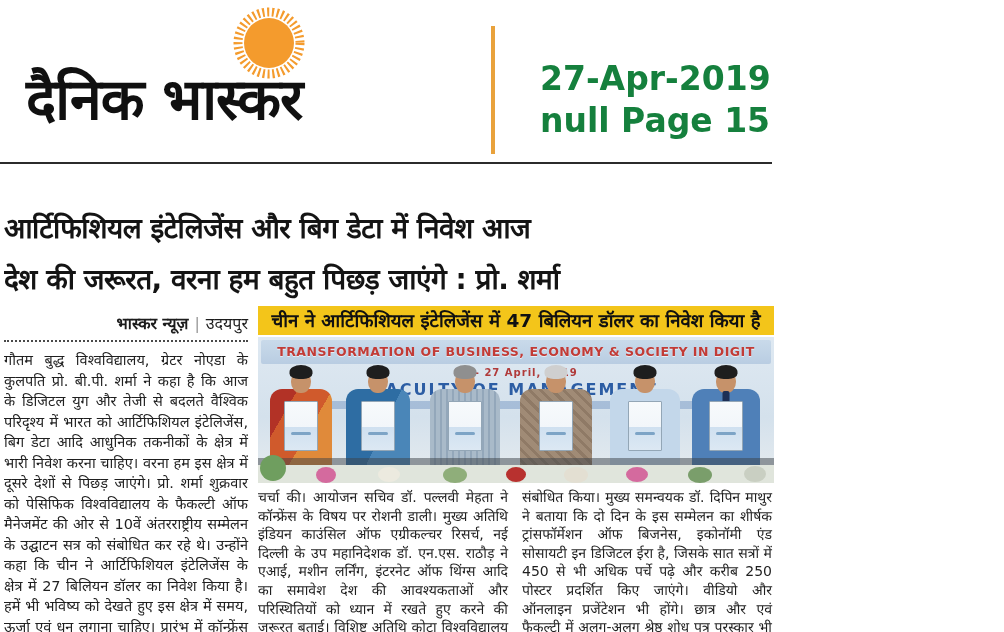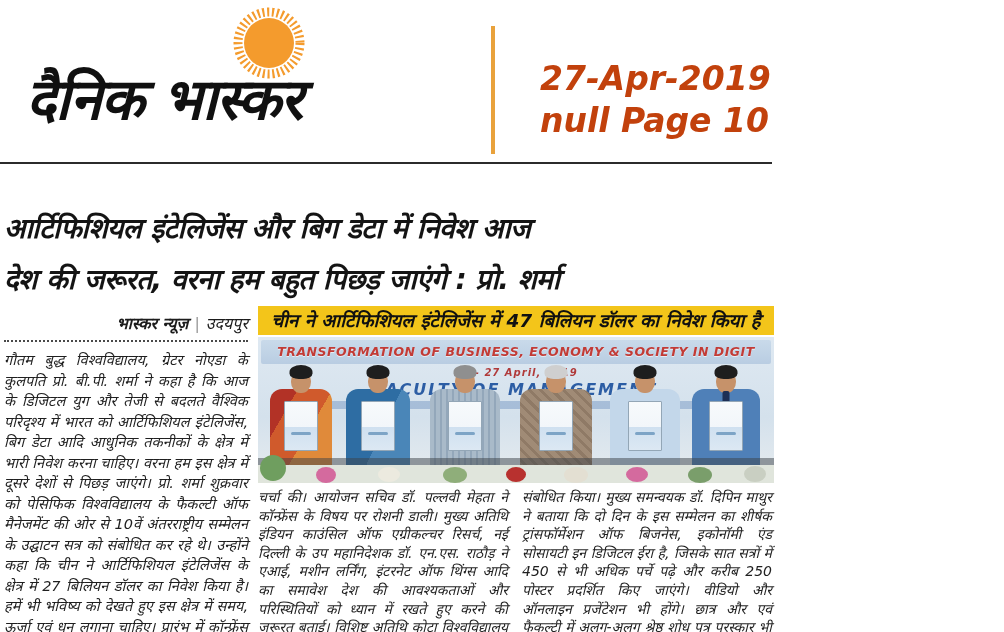--- a/index.html
+++ b/index.html
@@ -1,28 +1,28 @@
 <!DOCTYPE html>
 <html lang="hi"><head>
 <meta charset="utf-8">
 <title>Dainik Bhaskar clipping</title>
 <style>
   * { margin:0; padding:0; box-sizing:border-box; }
   html,body { background:#ffffff; }
   body { font-family:"DejaVu Sans","Liberation Sans",sans-serif; }
-  .page { position:relative; width:1004px; height:632px; background:#fff; overflow:hidden;font-style:italic; }
+  .page { position:relative; width:1004px; height:632px; background:#fff; overflow:hidden; }
 
   
   .masthead { position:absolute; top:0; left:0; width:1004px; height:162px; }
   .logo { position:absolute; left:22px; top:0; width:460px; height:160px; }
   .sun { position:absolute; left:210px; top:6px; }
   .logo-text { position:absolute; left:4px; top:58px; width:460px;
                font-size:57px; font-weight:700; color:#101010; letter-spacing:-1px; white-space:nowrap; }
   .mast-divider { position:absolute; left:491px; top:26px; width:4px; height:128px; background:#E9A23C; }
-  .dateblock { position:absolute; left:540px; top:58px; color:#c2410c; font-weight:700;
+  .dateblock { position:absolute; left:540px; top:58px; color:#15803d; font-weight:700;
                font-size:33px; line-height:42px; }
 
   
   .toprule { position:absolute; left:0; top:162px; width:772px; height:2px; background:#2b2b2b; }
   .kicker { position:absolute; left:4px; top:170px; width:768px; font-size:23px; white-space:nowrap; }
   .kicker-label { color:#D32B2B; font-weight:700; }
   .kicker-bullet { color:#666; margin:0 7px; font-size:20px; }
   .kicker-text { color:#3d3d3d; font-weight:500; }
 
   
@@ -115,21 +115,21 @@
         <svg width="74" height="74" viewBox="0 0 74 74" aria-hidden="true">
           <circle cx="37" cy="37" r="25" fill="#F49B2D"></circle>
           <circle cx="37" cy="37" r="31" fill="none" stroke="#F49B2D" stroke-width="9" stroke-dasharray="2.1 2.7"></circle>
         </svg>
       </div>
       <div class="logo-text">दैनिक भास्कर</div>
     </div>
     <div class="mast-divider"></div>
     <div class="dateblock">
       <div>27-Apr-2019</div>
-      <div>null Page 10</div>
+      <div>null Page 15</div>
     </div>
   </div>
 
   <div class="toprule"></div>
 
   <h1 class="headline"><span>आर्टिफिशियल इंटेलिजेंस और बिग डेटा में निवेश आज</span><br><span>देश की जरूरत, वरना हम बहुत पिछड़ जाएंगे : प्रो. शर्मा</span></h1>
 
   <div class="lower">
 
     <div class="col1">

